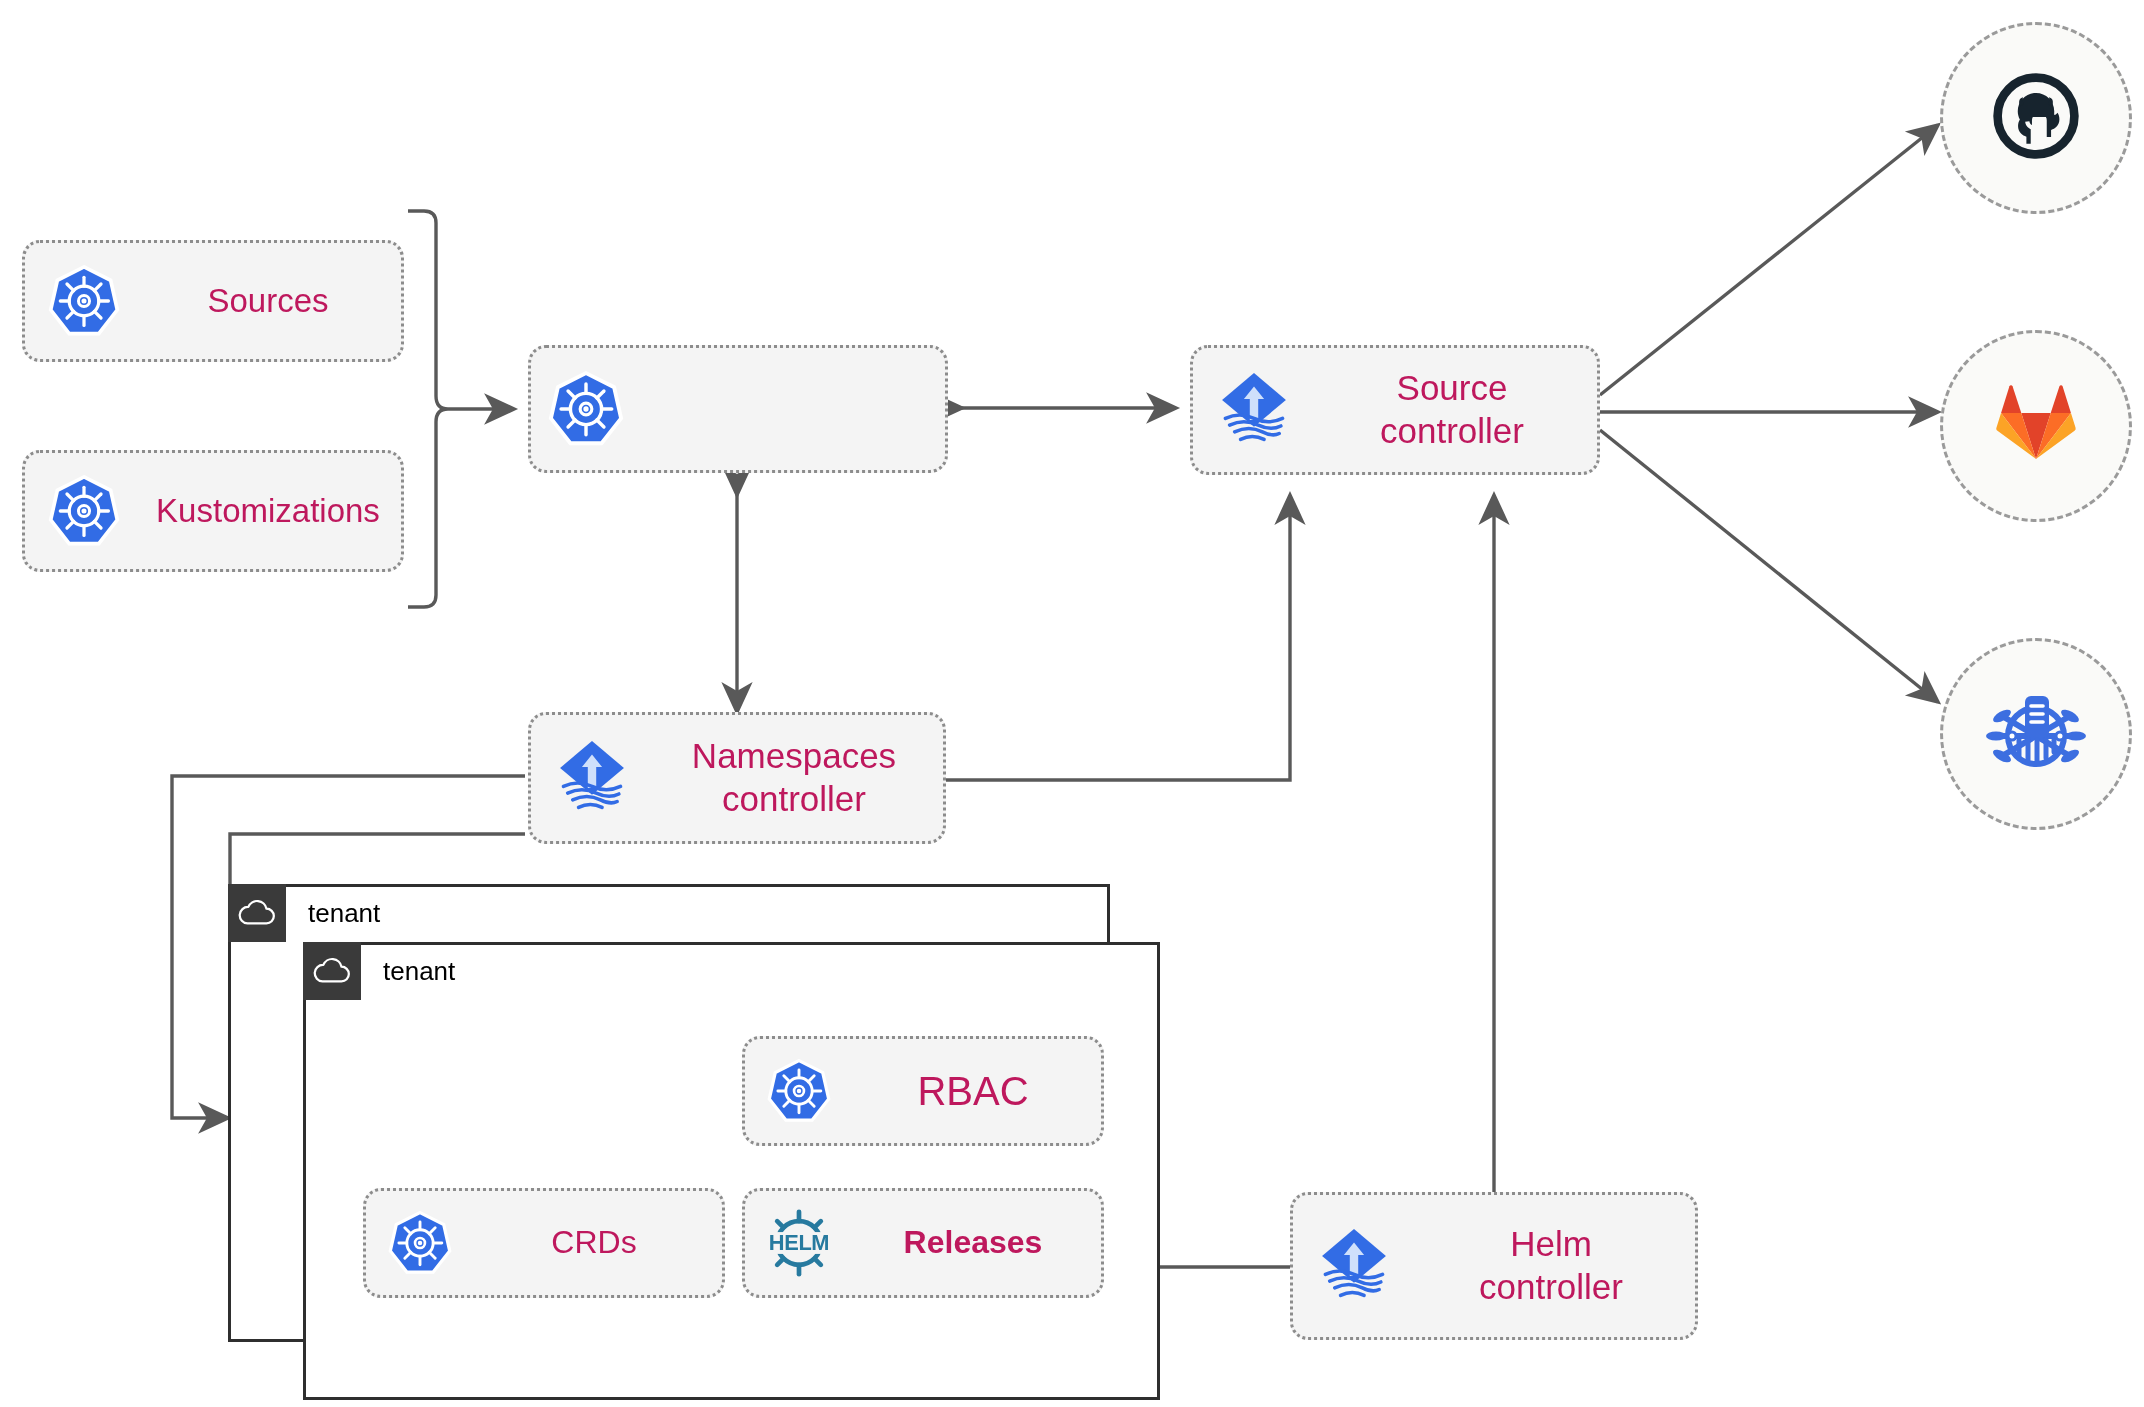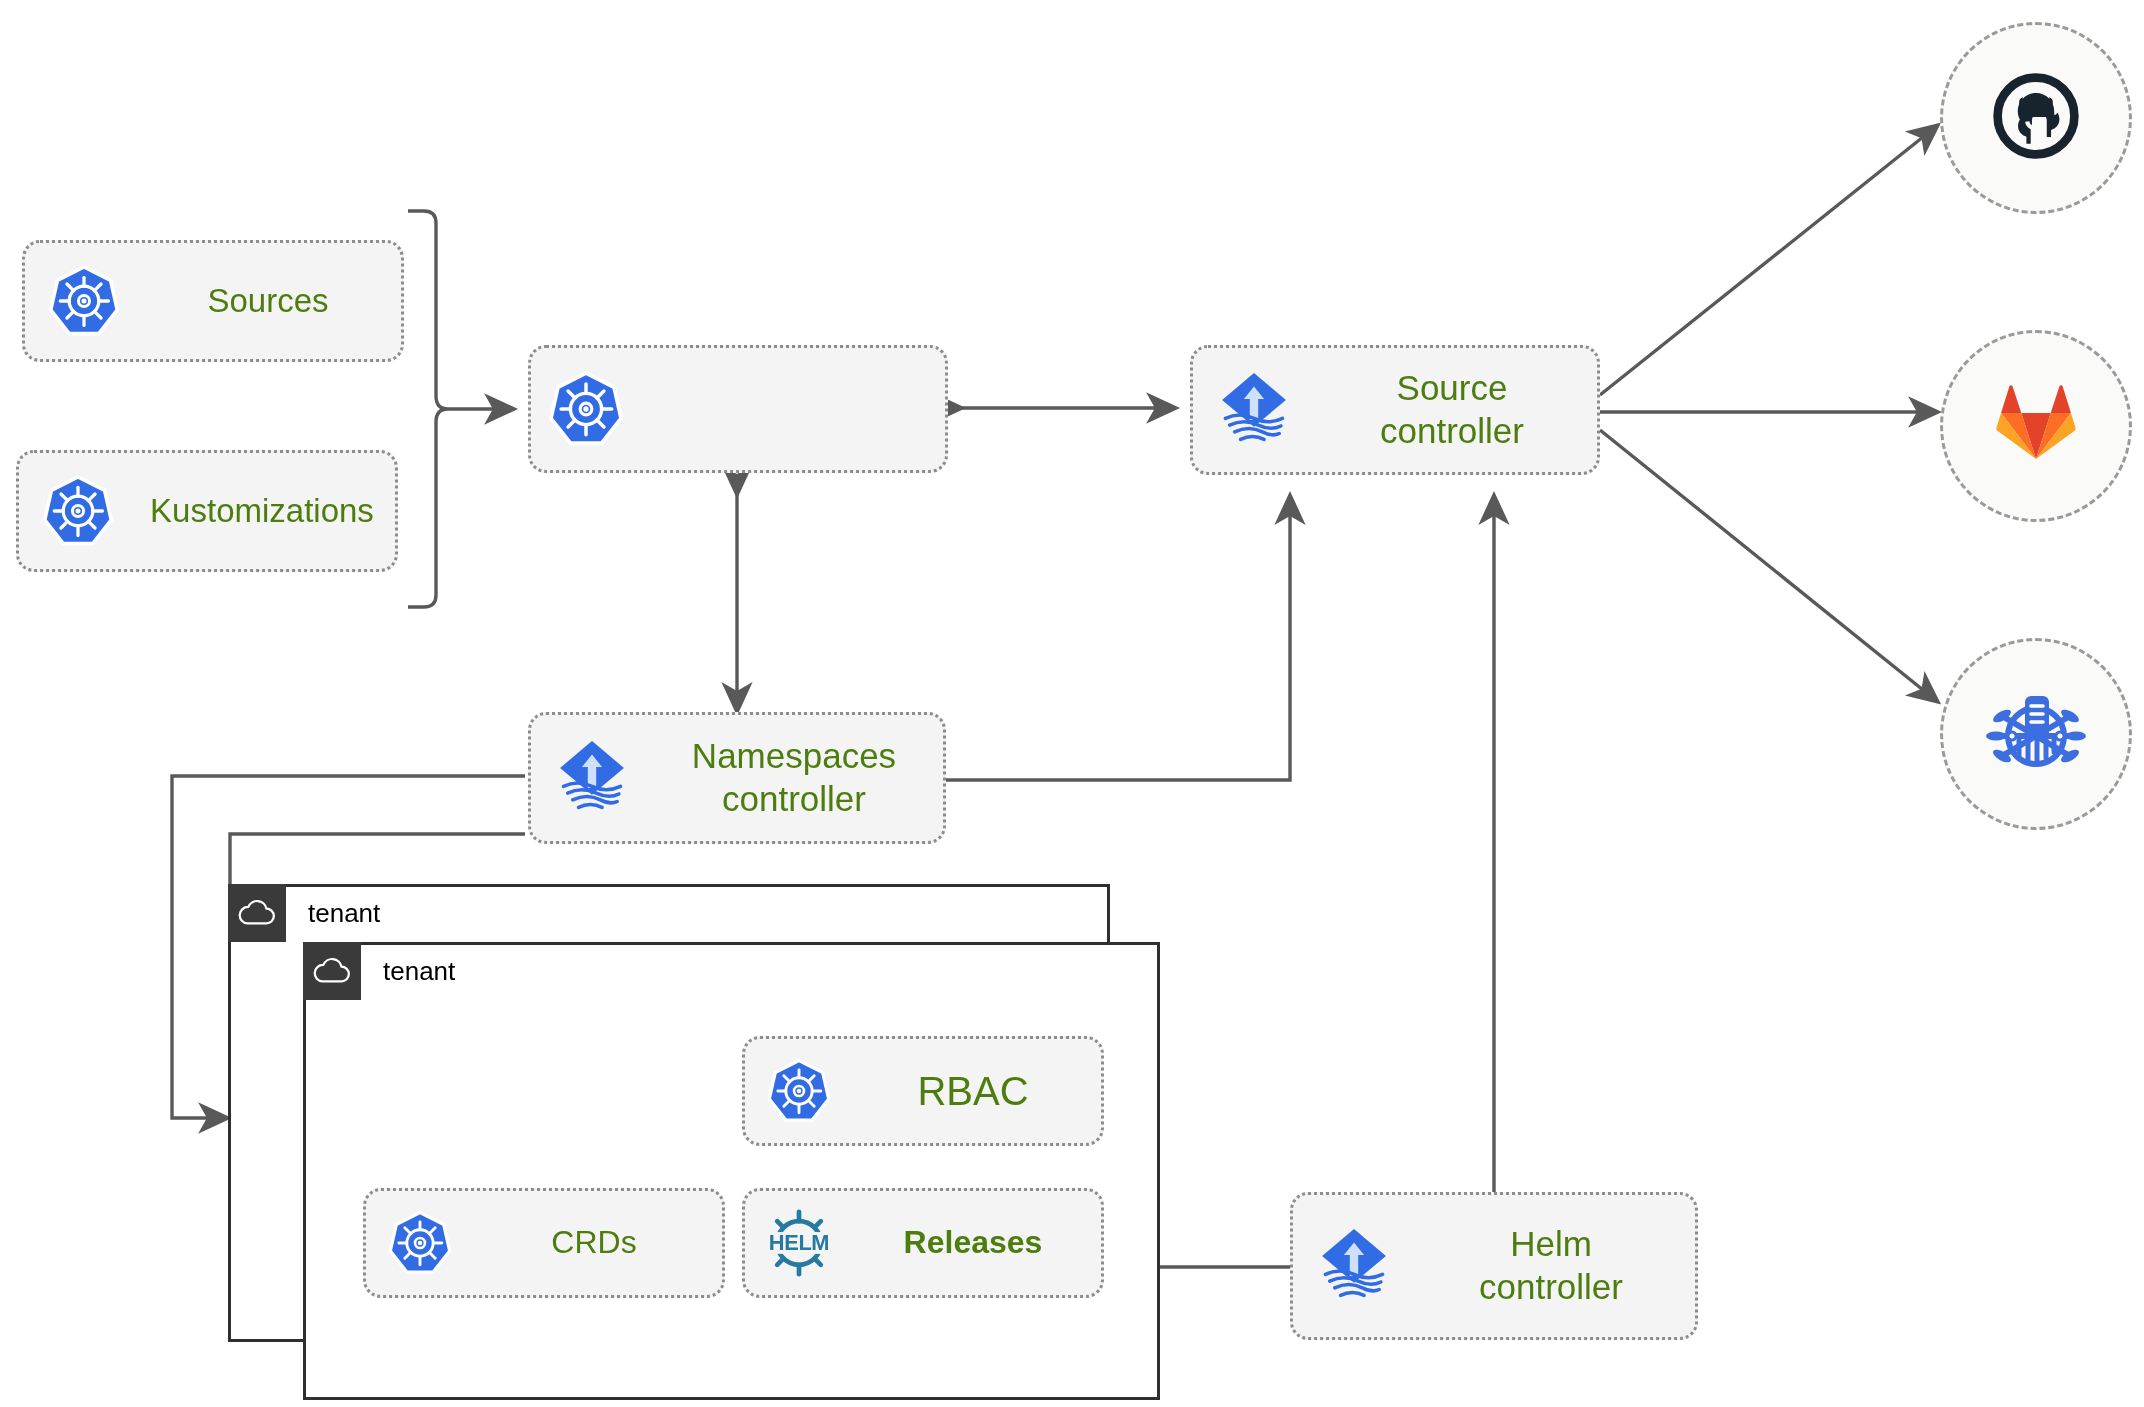--- a/index.html
+++ b/index.html
@@ -13,21 +13,21 @@
     border:3px dotted #8c8c8c;
     border-radius:18px;
     box-sizing:border-box;
     display:flex;
     align-items:center;
   }
   .node .ico{flex:0 0 auto;display:flex;align-items:center;justify-content:center;}
   .node .lbl{
     flex:1 1 auto;
     text-align:center;
-    color:#4d7c0f;
+    color:#be185d;
     line-height:1.22;
     white-space:pre-line;
     padding-right:8px;
   }
 
   .circ{
     position:absolute;
     border:3px dashed #9a9a9a;
     border-radius:50%;
     background:#fafaf8;
@@ -123,21 +123,21 @@
         </g>
         <g fill="none" stroke="#ffffff" stroke-width="4">
           <circle cx="50" cy="50" r="7.5"></circle>
         </g>
         <circle cx="50" cy="50" r="3.4" fill="#ffffff"></circle>
       </svg>
     </span>
     <span class="lbl" style="font-size:33px;">Sources</span>
   </div>
 
-  <div class="node" style="left:16px;top:450px;width:382px;height:122px;">
+  <div class="node" style="left:22px;top:450px;width:382px;height:122px;">
     <span class="ico k8s-logo" style="width:118px;">
       <svg width="74" height="74" viewBox="0 0 100 100">
         <polygon points="50,4 86,22 95,62 70,94 30,94 5,62 14,22" fill="#326CE5" stroke="#ffffff" stroke-width="5"></polygon>
         <g fill="none" stroke="#ffffff" stroke-width="4.4" stroke-linecap="round">
           <circle cx="50" cy="50" r="20"></circle>
           <line x1="50" y1="18" x2="50" y2="30"></line>
             <line x1="50" y1="70" x2="50" y2="83"></line>
           <line x1="18" y1="50" x2="30" y2="50"></line>
             <line x1="70" y1="50" x2="83" y2="50"></line>
           <line x1="27" y1="27" x2="36" y2="36"></line>

